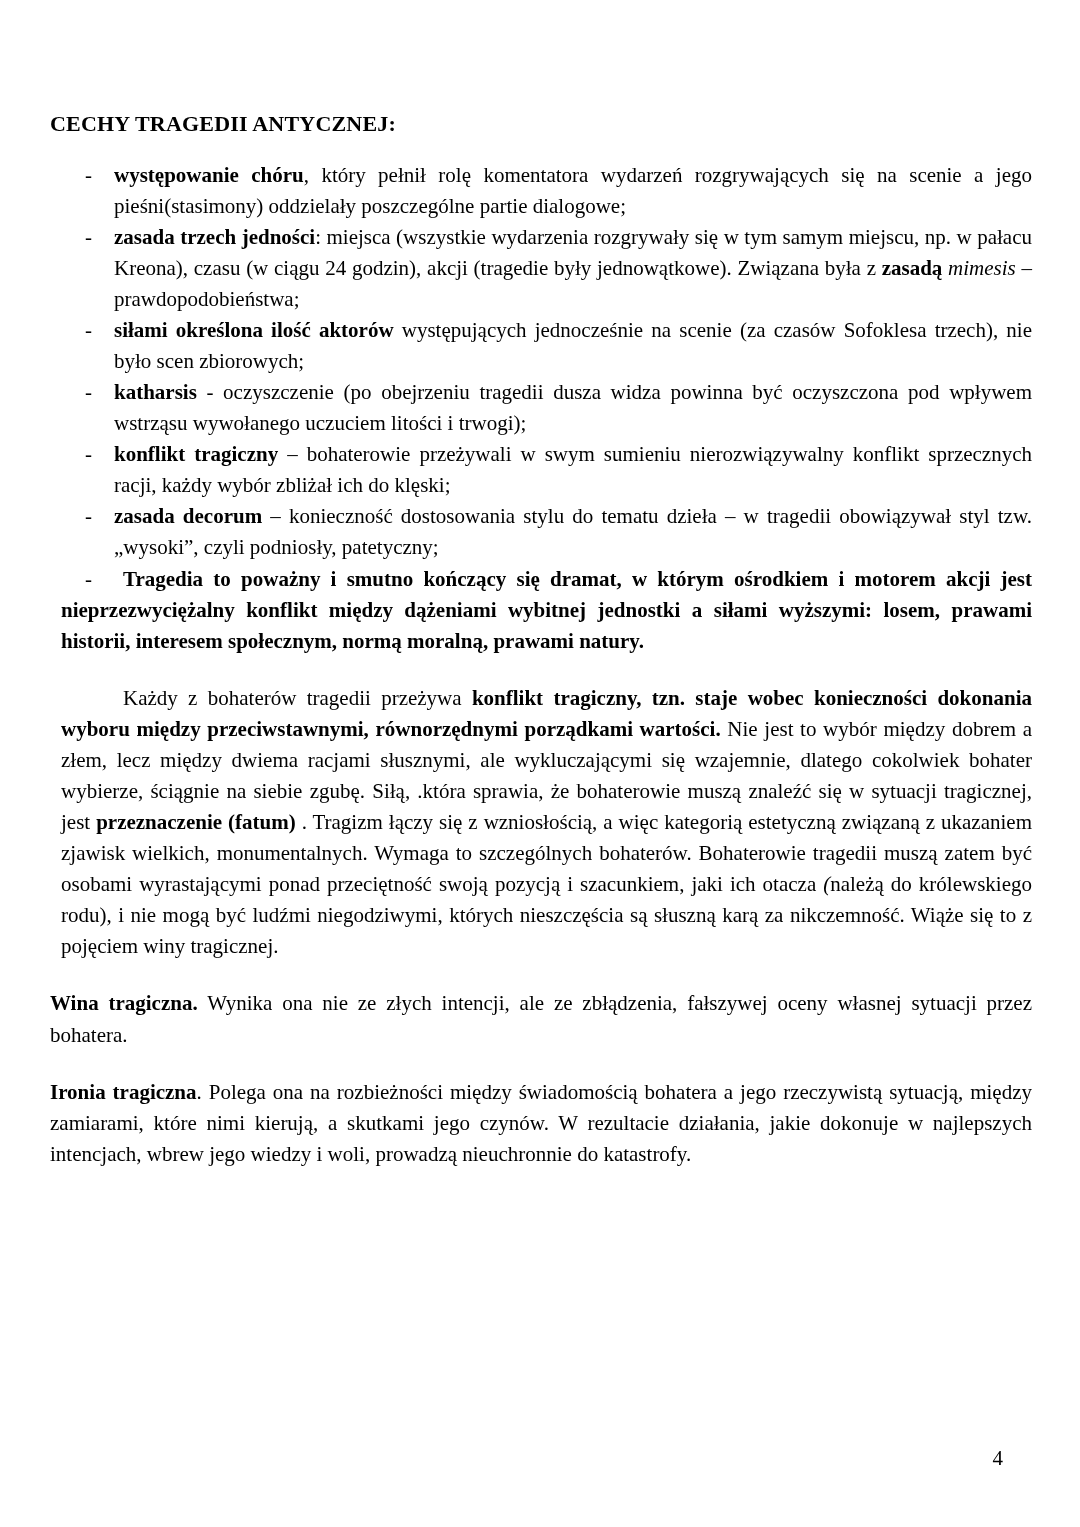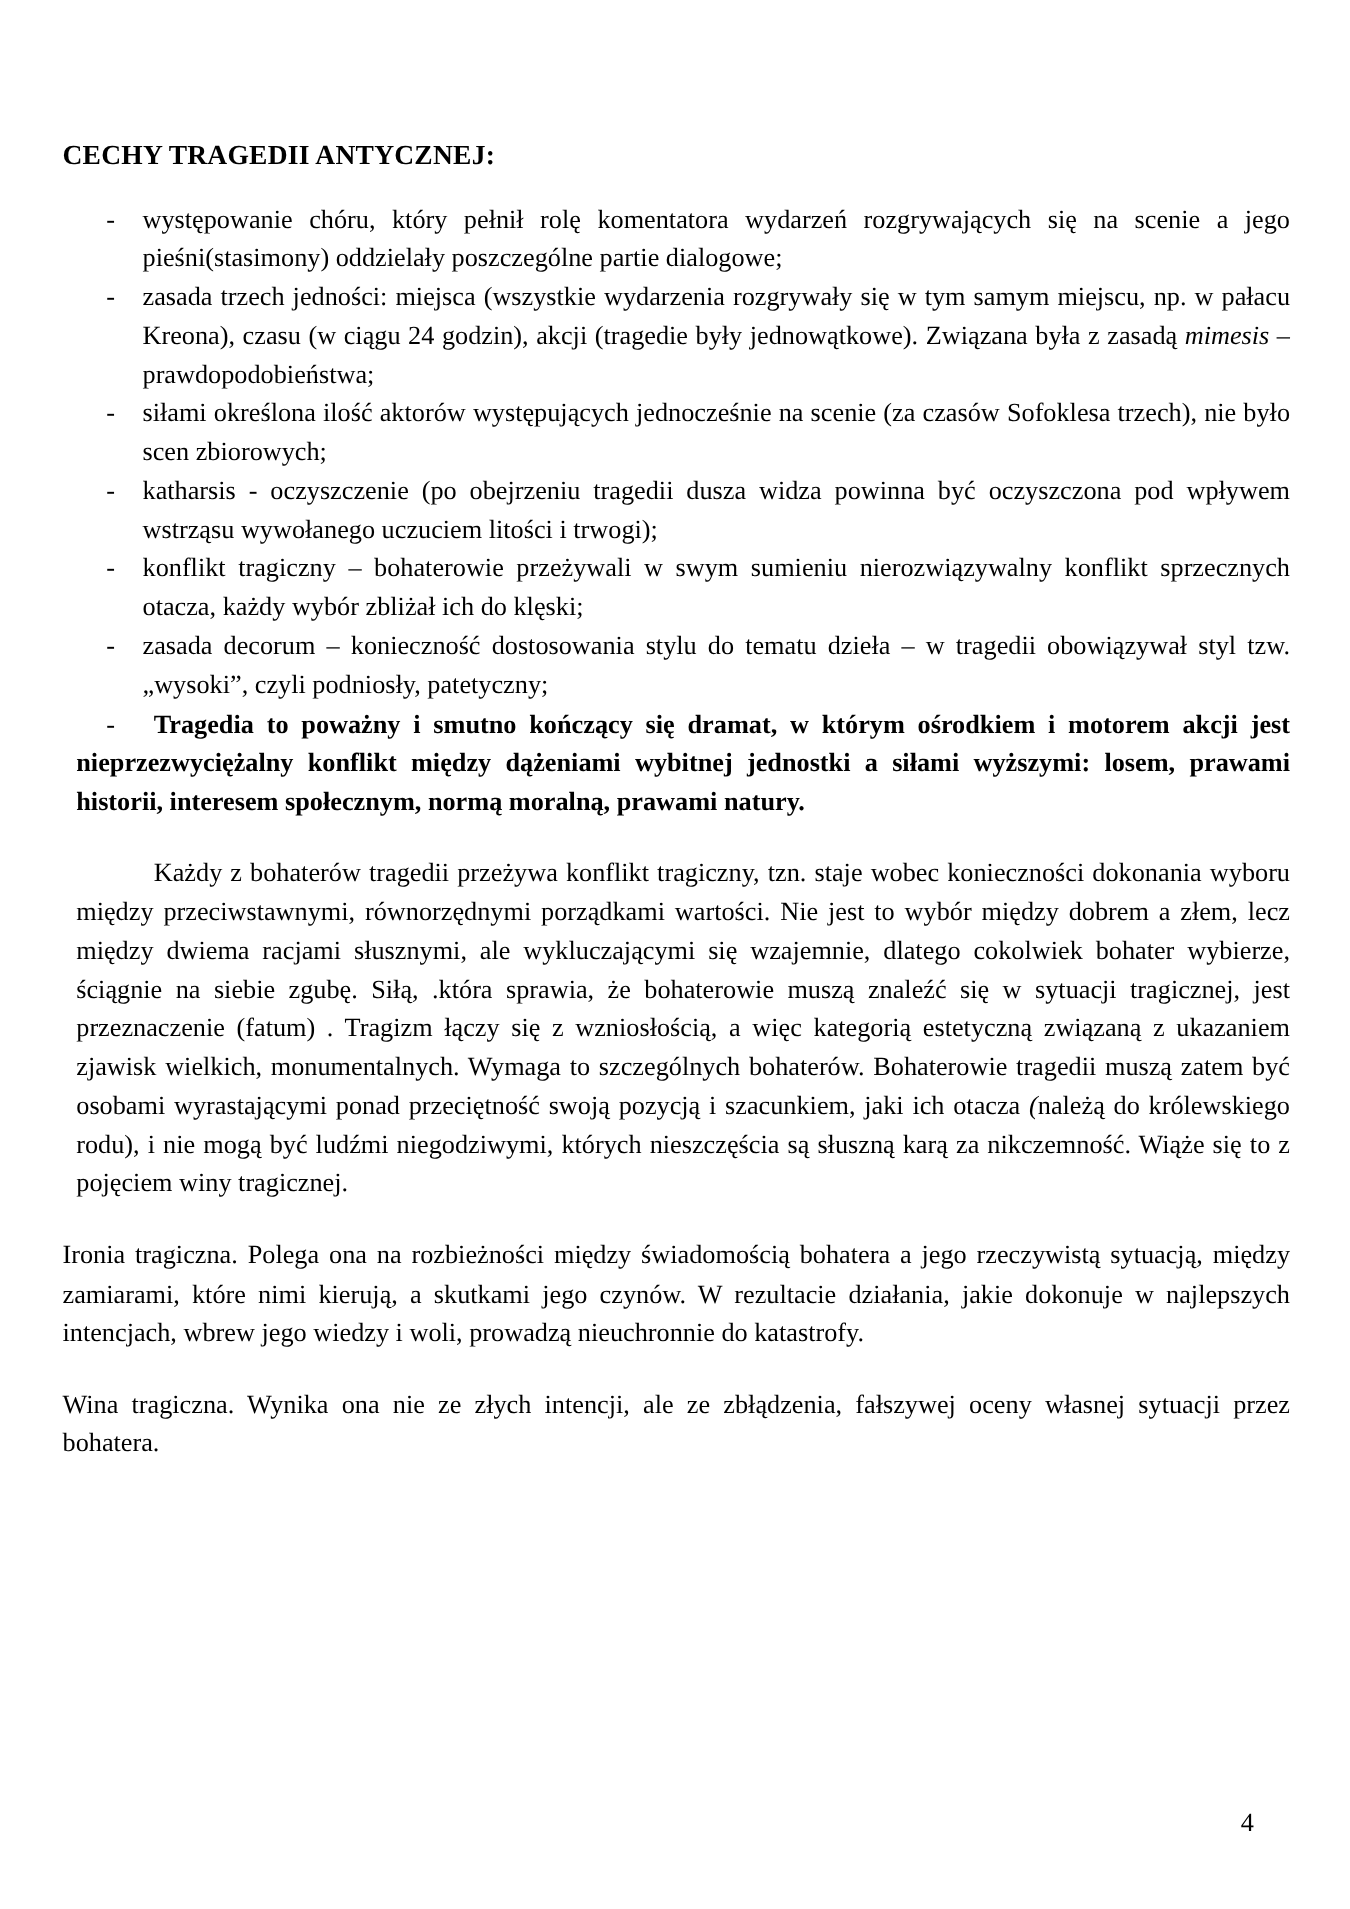--- a/index.html
+++ b/index.html
@@ -73,21 +73,21 @@
     text-indent: 62px;
     margin-left: 11px;
   }
   p.spaced-para {
     margin-top: 26px;
   }
   p.bold-para {
     font-weight: bold;
   }
 
-  b, strong { font-weight: normal; }
+  b, strong { font-weight: bold; }
   i, em { font-style: italic; }
 
   .page-number {
     position: absolute;
     right: 46px;
     bottom: 58px;
     font-size: 21px;
     line-height: 1;
   }
 </style>
@@ -116,39 +116,39 @@
         <b>siłami określona ilość aktorów</b><span> występujących jednocześnie na scenie (za czasów Sofoklesa trzech), nie  było scen zbiorowych;</span>
       </li>
 
       <li>
         <span class="dash">-</span>
         <b>katharsis</b><span> - oczyszczenie (po obejrzeniu tragedii dusza widza powinna być oczyszczona pod wpływem  wstrząsu wywołanego uczuciem litości i trwogi);</span>
       </li>
 
       <li>
         <span class="dash">-</span>
-        <b>konflikt tragiczny</b><span> –  bohaterowie przeżywali w swym sumieniu nierozwiązywalny konflikt sprzecznych  otacza, każdy wybór zbliżał ich do klęski;</span>
+        <b>konflikt tragiczny</b><span> –  bohaterowie przeżywali w swym sumieniu nierozwiązywalny konflikt sprzecznych  racji, każdy wybór zbliżał ich do klęski;</span>
       </li>
 
       <li>
         <span class="dash">-</span>
         <b>zasada decorum</b><span> – konieczność dostosowania stylu do tematu dzieła – w tragedii obowiązywał styl  tzw. „wysoki”, czyli podniosły, patetyczny;</span>
       </li>
 
       <li>
         <span class="dash">-</span>
       </li>
 
     </ul>
 
 
     <p class="body-para indent-para bold-para">Tragedia to poważny i smutno kończący się dramat, w którym ośrodkiem i motorem akcji jest nieprzezwyciężalny konflikt między dążeniami wybitnej jednostki a siłami wyższymi: losem, prawami historii, interesem społecznym, normą moralną, prawami natury.</p>
 
     <p class="body-para indent-para spaced-para"><span>Każdy z bohaterów tragedii przeżywa </span><b>konflikt tragiczny, tzn. staje wobec konieczności dokonania wyboru między przeciwstawnymi, równorzędnymi porządkami wartości.</b><span> Nie jest to wybór między dobrem a złem, lecz między dwiema racjami słusznymi, ale wykluczającymi się wzajemnie, dlatego cokolwiek bohater wybierze, ściągnie na siebie zgubę. Siłą, .która sprawia, że bohaterowie muszą znaleźć się w sytuacji tragicznej, jest </span><b>przeznaczenie (fatum)</b><span> . Tragizm łączy się z wzniosłością, a więc kategorią estetyczną związaną z ukazaniem zjawisk wielkich, monumentalnych. Wymaga to szczególnych bohaterów. Bohaterowie tragedii muszą zatem być osobami wyrastającymi ponad przeciętność swoją pozycją i szacunkiem, jaki ich otacza </span><i>(</i><span>należą do królewskiego rodu), i nie mogą być ludźmi niegodziwymi, których nieszczęścia są słuszną karą za nikczemność. Wiąże się to z pojęciem winy tragicznej.</span></p>
 
+    <p class="body-para spaced-para"><b>Wina tragiczna.</b><span> Wynika ona nie ze złych intencji, ale ze zbłądzenia, fałszywej oceny własnej sytuacji przez bohatera.</span></p>
+
     <p class="body-para spaced-para"><b>Ironia tragiczna</b><span>. Polega ona na rozbieżności między świadomością bohatera a jego rzeczywistą sytuacją, między zamiarami, które nimi kierują, a skutkami jego czynów. W rezultacie działania, jakie dokonuje w najlepszych intencjach, wbrew jego wiedzy i woli, prowadzą nieuchronnie do katastrofy.</span></p>
-
-    <p class="body-para spaced-para"><b>Wina tragiczna.</b><span> Wynika ona nie ze złych intencji, ale ze zbłądzenia, fałszywej oceny własnej sytuacji przez bohatera.</span></p>
 
   </div>
 
   <div class="page-number">4</div>
 </div>
 
 </body></html>

